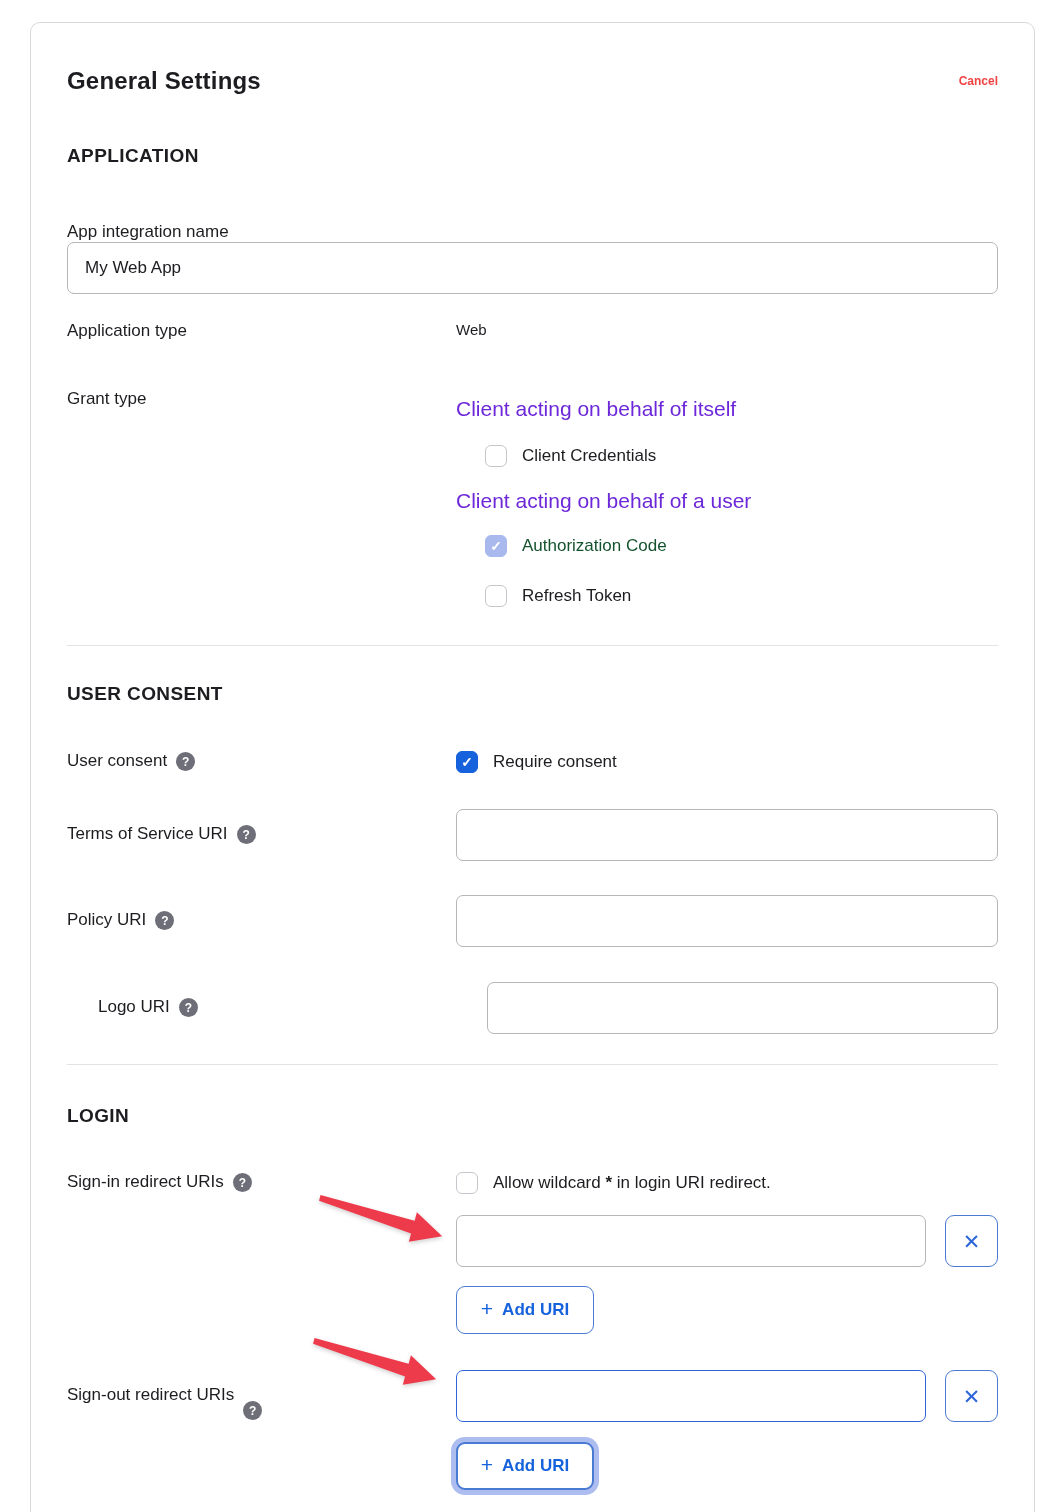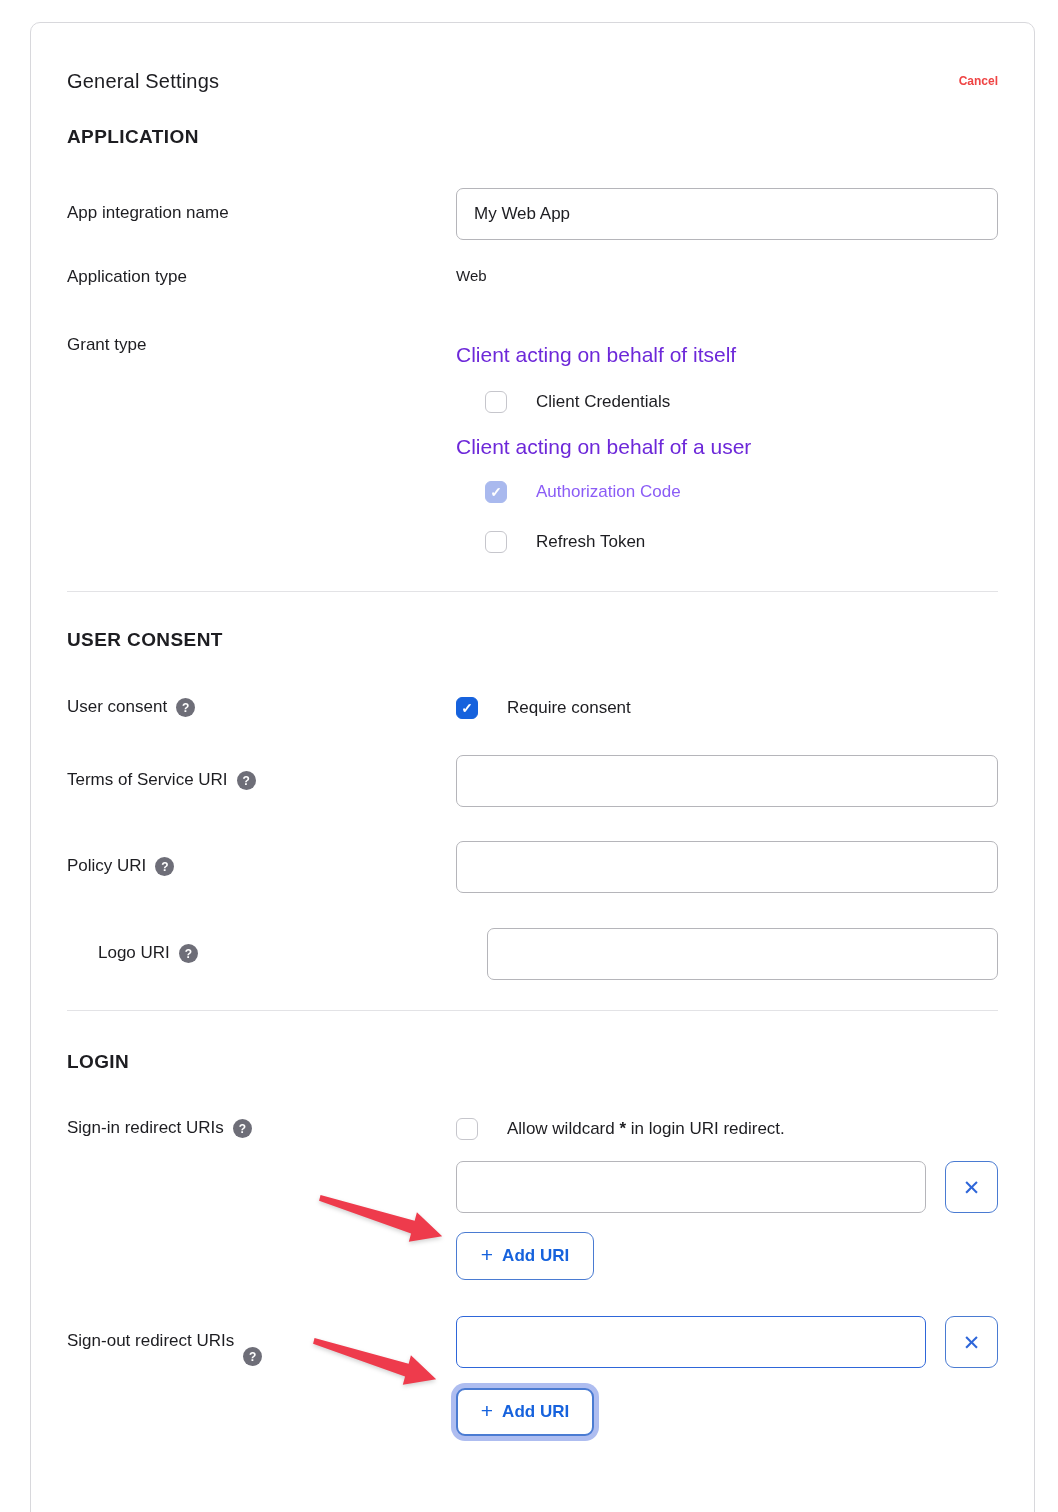--- a/index.html
+++ b/index.html
@@ -15,26 +15,26 @@
     left: 30px; top: 22px;
     width: 1005px; height: 1520px;
     background: #ffffff;
     border: 1px solid #d8d8dc;
     border-radius: 10px;
   }
   .card-inner { padding: 44px 36px 0 36px; }
 
   
   .hdr { display: flex; justify-content: space-between; align-items: center; height: 28px; }
-  .title { font-size: 20px; font-weight: normal; letter-spacing: 0.2px; }
+  .title { font-size: 24px; font-weight: bold; letter-spacing: 0.2px; }
   .cancel { font-size: 12px; font-weight: bold; color: #ef4444; cursor: pointer; text-decoration: none; }
 
   
   .sect { font-size: 19px; font-weight: bold; letter-spacing: 0.4px; height: 24px; }
-  .sect.app { margin-top: 31px; }
+  .sect.app { margin-top: 50px; }
   .divider { height: 1px; background: #e3e3e6; margin-top: 38px; }
 
   
   .row { display: flex; }
   .lcol { width: 389px; flex-shrink: 0; font-size: 17px; display: flex; align-items: flex-start; gap: 9px; }
   .lcol.pad { padding-top: 15px; }
   .ccol { flex: 1; min-width: 0; }
 
   .help {
     width: 19px; height: 19px; border-radius: 50%;
@@ -46,32 +46,32 @@
 
   .txt-input {
     width: 100%; height: 52px;
     border: 1px solid #b5b5ba; border-radius: 7px;
     font-family: "Liberation Sans", sans-serif;
     font-size: 17px; color: #1d1d21;
     padding: 0 17px; background: #ffffff; outline: none;
   }
 
   
-  .check-row { display: flex; align-items: center; gap: 29px; }
+  .check-row { display: flex; align-items: center; gap: 15px; }
   .cbx {
     width: 22px; height: 22px; border-radius: 6px;
     border: 1.5px solid #c6c6cc; background: #ffffff;
     display: inline-flex; align-items: center; justify-content: center;
     flex-shrink: 0; cursor: pointer;
     color: #ffffff; font-size: 14px; font-weight: bold; line-height: 1;
   }
   .cbx.checked { background: #1662dd; border-color: #1662dd; }
   .cbx.checked.disabled { background: #a9b9ee; border-color: #a9b9ee; }
   .cbx-label { font-size: 17px; }
-  .cbx-label.dim { color: #8b5cf6; }
+  .cbx-label.dim { color: #14532d; }
   .group-head { font-size: 21px; color: #6d28d9; }
   .indent { padding-left: 29px; }
 
   
   .uri-line { display: flex; align-items: flex-start; }
   .uri-input { width: 473px; height: 52px; border: 1px solid #b5b5ba; border-radius: 7px; padding: 0 17px; font-size: 17px; font-family: "Liberation Sans", sans-serif; outline: none; }
   .uri-input.focused { border: 1.5px solid #2e66d9; }
   .xbtn {
     margin-left: 19px;
     width: 53px; height: 52px;
@@ -90,21 +90,21 @@
   }
   .addbtn .plus { font-weight: normal; font-size: 21px; margin-top: -2px; }
   .addbtn.focused { box-shadow: 0 0 0 5px #aebdf0; border-width: 2px; }
 
   .star { font-weight: bold; }
 
   .arrow { position: absolute; filter: drop-shadow(0 2px 2px rgba(0,0,0,0.18)); }
   .arrow svg { display: block; width: 100%; height: 100%; }
 
   
-  .mt-38 { margin-top: 38px; } .mt-42 { margin-top: 27px; } .mt-48 { margin-top: 48px; }
+  .mt-38 { margin-top: 38px; flex-direction: column; } .mt-42 { margin-top: 27px; } .mt-48 { margin-top: 48px; }
   .mt-37 { margin-top: 37px; } .mt-44 { margin-top: 44px; } .mt-36 { margin-top: 36px; }
   .mt-34 { margin-top: 34px; } .mt-35 { margin-top: 35px; margin-left: 31px; } .mt-30 { margin-top: 30px; }
   .mt-40 { margin-top: 40px; } .mt-43 { margin-top: 43px; } .mt-21 { margin-top: 21px; }
   .mt-19 { margin-top: 19px; } .mt-20 { margin-top: 20px; } .mt-22 { margin-top: 22px; }
   .mt-24 { margin-top: 24px; } .mt-11 { margin-top: 28px; } .pt-8 { padding-top: 8px; }
 </style>
 </head>
 <body>
 
 <div class="card">

